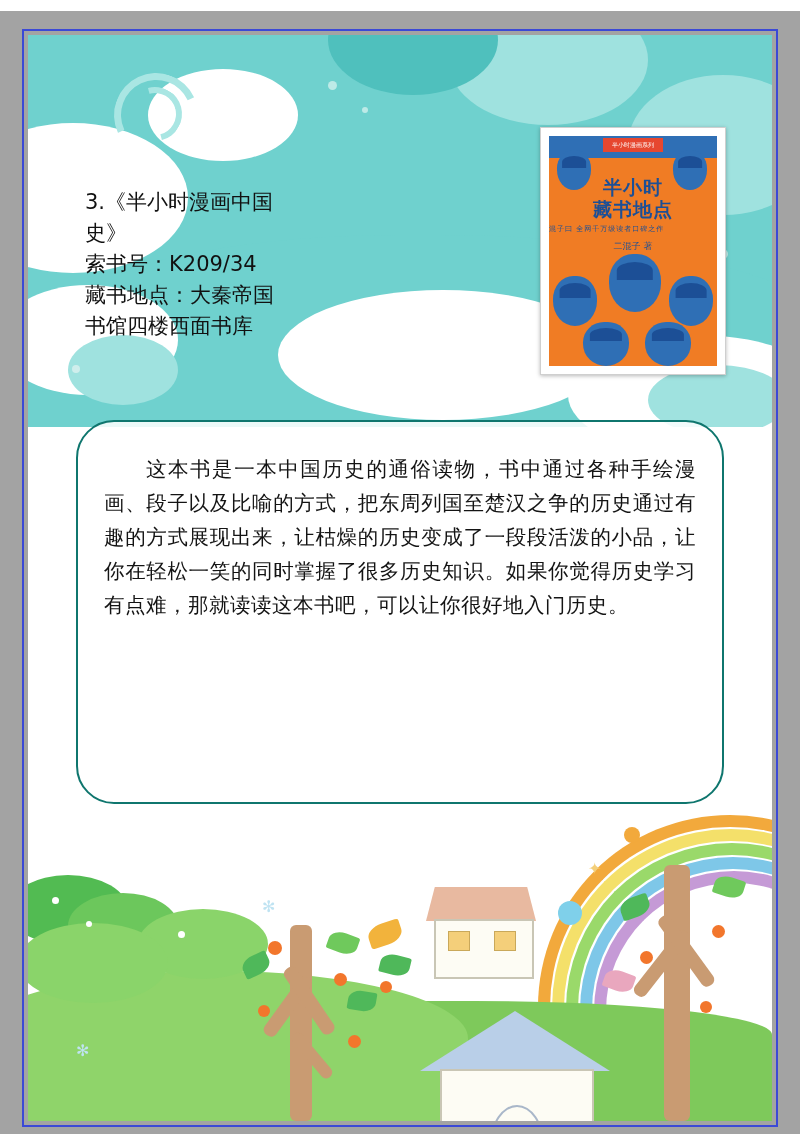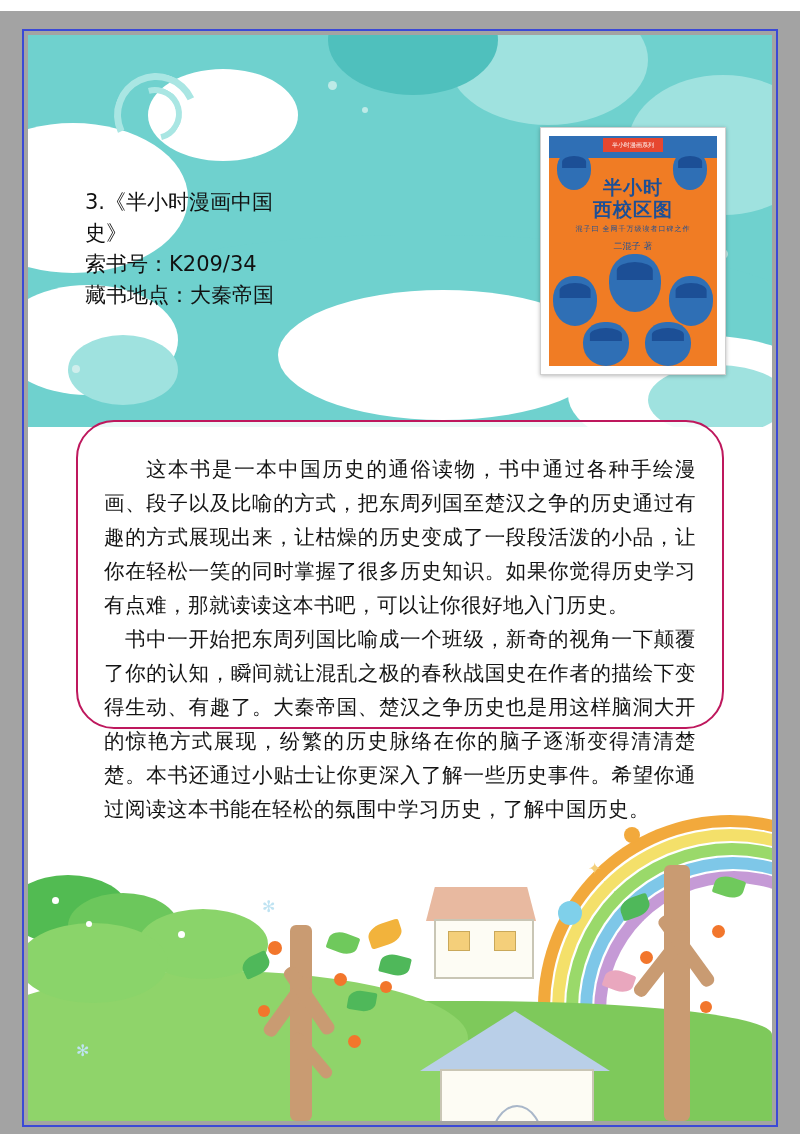--- a/index.html
+++ b/index.html
@@ -115,21 +115,20 @@
     color: #1c4f96;
     font-weight: bold;
     font-size: 19px;
     line-height: 22px;
     letter-spacing: 1px;
     font-family: "DejaVu Sans", sans-serif;
   }
   .book-sub {
     position: absolute;
     left: 0; right: 0; top: 88px;
-    text-align: center;
     color: #1c4f96;
     font-size: 7px;
     letter-spacing: 1px;
     font-family: "DejaVu Sans", sans-serif;
   }
   .book-author {
     position: absolute;
     left: 0; right: 0; top: 104px;
     text-align: center;
     color: #1c4f96;
@@ -173,22 +172,22 @@
     line-height: 31px;
     font-family: "DejaVu Sans", sans-serif;
     font-weight: 500;
   }
   .book-info div { white-space: pre-wrap; }
 
   
   .review-box {
     position: absolute;
     left: 48px; top: 385px;
-    width: 648px; height: 309px;
-    border: 2px solid #be185d;
+    width: 648px; height: 384px;
+    border: 2px solid #0f766e;
     border-radius: 38px;
     background: rgba(255,255,255,0.86);
     box-sizing: border-box;
     padding: 30px 26px 20px 26px;
   }
   .review-p {
     color: #141414;
     font-size: 20.5px;
     line-height: 34px;
     text-align: justify;
@@ -312,46 +311,46 @@
       <div class="dot" style="left:690px; top:214px; width:10px; height:10px; background:#bdeae7;"></div>
       <div class="dot" style="left:660px; top:246px; width:6px; height:6px; background:#bdeae7;"></div>
       <div class="dot" style="left:44px; top:330px; width:8px; height:8px; background:#cfeeec;"></div>
 
       <div class="book-cover">
         <div class="book-art">
           <div class="book-top-strip"></div>
           <div class="book-ribbon">半小时漫画系列</div>
           <div class="book-title-cn">
             <div>半小时</div>
-            <div>西校区图</div>
+            <div>藏书地点</div>
           </div>
           <div class="book-sub">混子曰  全网千万级读者口碑之作</div>
           <div class="book-author">二混子  著</div>
 
           <div class="face" style="left:8px;  top:14px; width:34px; height:40px;"></div>
           <div class="face" style="left:124px; top:14px; width:34px; height:40px;"></div>
           <div class="face" style="left:60px; top:118px; width:52px; height:58px;"></div>
           <div class="face" style="left:4px;  top:140px; width:44px; height:50px;"></div>
           <div class="face" style="left:120px; top:140px; width:44px; height:50px;"></div>
           <div class="face" style="left:34px; top:186px; width:46px; height:44px;"></div>
           <div class="face" style="left:96px; top:186px; width:46px; height:44px;"></div>
         </div>
       </div>
 
       <div class="book-info">
         <div>3.《半小时漫画中国</div>
         <div>史》</div>
         <div>索书号：K209/34</div>
         <div>藏书地点：大秦帝国</div>
+        <div>书馆四楼西面书库</div>
       </div>
     </div>
 
     <div class="review-box">
       <p class="review-p first">这本书是一本中国历史的通俗读物，书中通过各种手绘漫画、段子以及比喻的方式，把东周列国至楚汉之争的历史通过有趣的方式展现出来，让枯燥的历史变成了一段段活泼的小品，让你在轻松一笑的同时掌握了很多历史知识。如果你觉得历史学习有点难，那就读读这本书吧，可以让你很好地入门历史。</p>
-      <p class="review-p second">书中一开始把东周列国比喻成一个班级，新奇的视角一下颠覆了你的认知，瞬间就让混乱之极的春秋战国史在作者的描绘下变得生动、有趣了。大秦帝国、楚汉之争历史也是用这样脑洞大开的惊艳方式展现，纷繁的历史脉络在你的脑子逐渐变得清清楚楚。本书还通过小贴士让你更深入了解一些历史事件。希望你通过阅读这本书能在轻松的氛围中学习历史，了解中国历史。</p>
     </div>
 
     <div class="bottom-band">
 
       <div class="rainbow" style="border-width:12px; border-top-color:#f2a93c; border-left-color:#f2a93c; width:360px; height:360px; right:-150px; top:10px;"></div>
       <div class="rainbow" style="border-width:12px; border-top-color:#f4e06a; border-left-color:#f4e06a; width:334px; height:334px; right:-138px; top:24px;"></div>
       <div class="rainbow" style="border-width:12px; border-top-color:#9ad96a; border-left-color:#9ad96a; width:308px; height:308px; right:-126px; top:38px;"></div>
       <div class="rainbow" style="border-width:12px; border-top-color:#7ec7e8; border-left-color:#7ec7e8; width:282px; height:282px; right:-114px; top:52px;"></div>
       <div class="rainbow" style="border-width:12px; border-top-color:#c59ad6; border-left-color:#c59ad6; width:256px; height:256px; right:-102px; top:66px;"></div>
 

